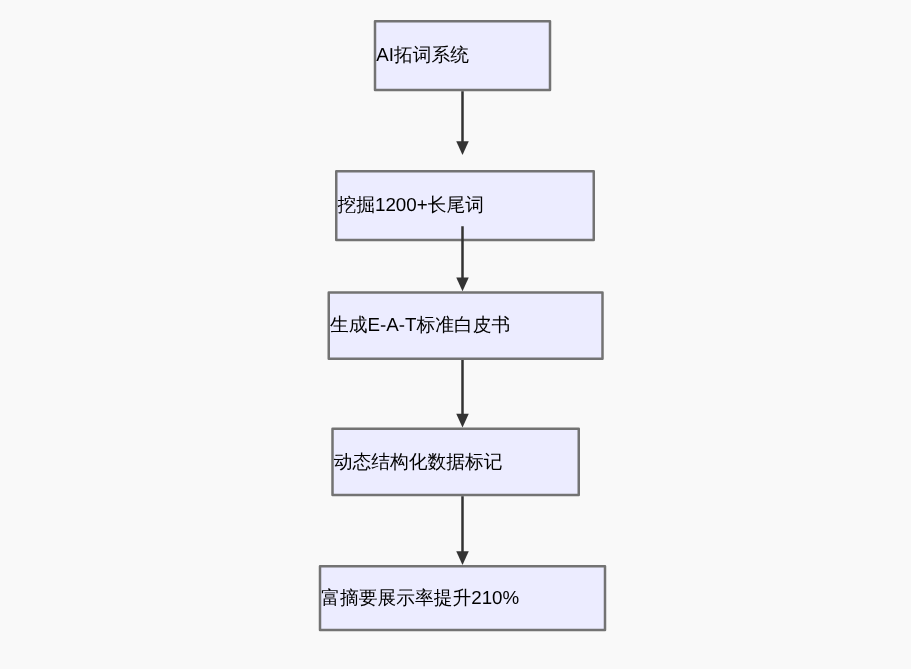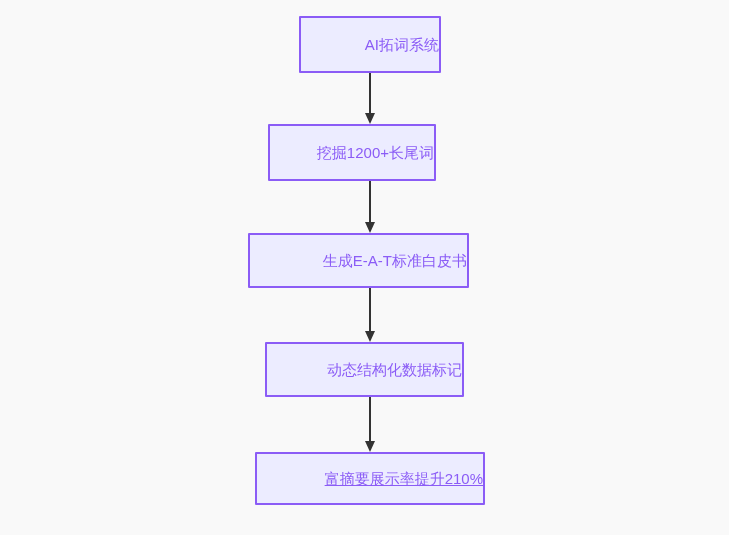--- a/index.html
+++ b/index.html
@@ -12,36 +12,36 @@
     position: relative;
     width: 729px;
     height: 535px;
     background: #f9f9f9;
     overflow: hidden;
   }
   .node {
     position: absolute;
     box-sizing: border-box;
     background: #ECECFF;
-    border: 2px solid #8b5cf6;
+    border: 2px solid #737373;
     border-radius: 1px;
-    color: #8b5cf6;
+    color: #000000;
     font-size: 15px;
     display: flex;
     align-items: center;
-    justify-content: flex-end;
+    justify-content: flex-start;
     text-align: center;
     line-height: 1.2;
   }
   
   .node.n1 { left: 299px; top: 16px;  width: 142px; height: 57px; }
-  .node.n2 { left: 268px; top: 124px; width: 168px; height: 57px; }
-  .node.n3 { left: 248px; top: 233px; width: 221px; height: 55px; }
+  .node.n2 { left: 268px; top: 136px; width: 208px; height: 57px; }
+  .node.n3 { left: 262px; top: 233px; width: 221px; height: 55px; }
   .node.n4 { left: 265px; top: 342px; width: 199px; height: 55px; }
-  .node.n5 { left: 255px; top: 452px; width: 230px; height: 53px; text-decoration: underline; }
+  .node.n5 { left: 255px; top: 452px; width: 230px; height: 53px; }
 
   .arrow {
     position: absolute;
     left: 365px;          
     width: 10px;
   }
   .arrow .line {
     position: absolute;
     left: 4px;
     top: 0;

